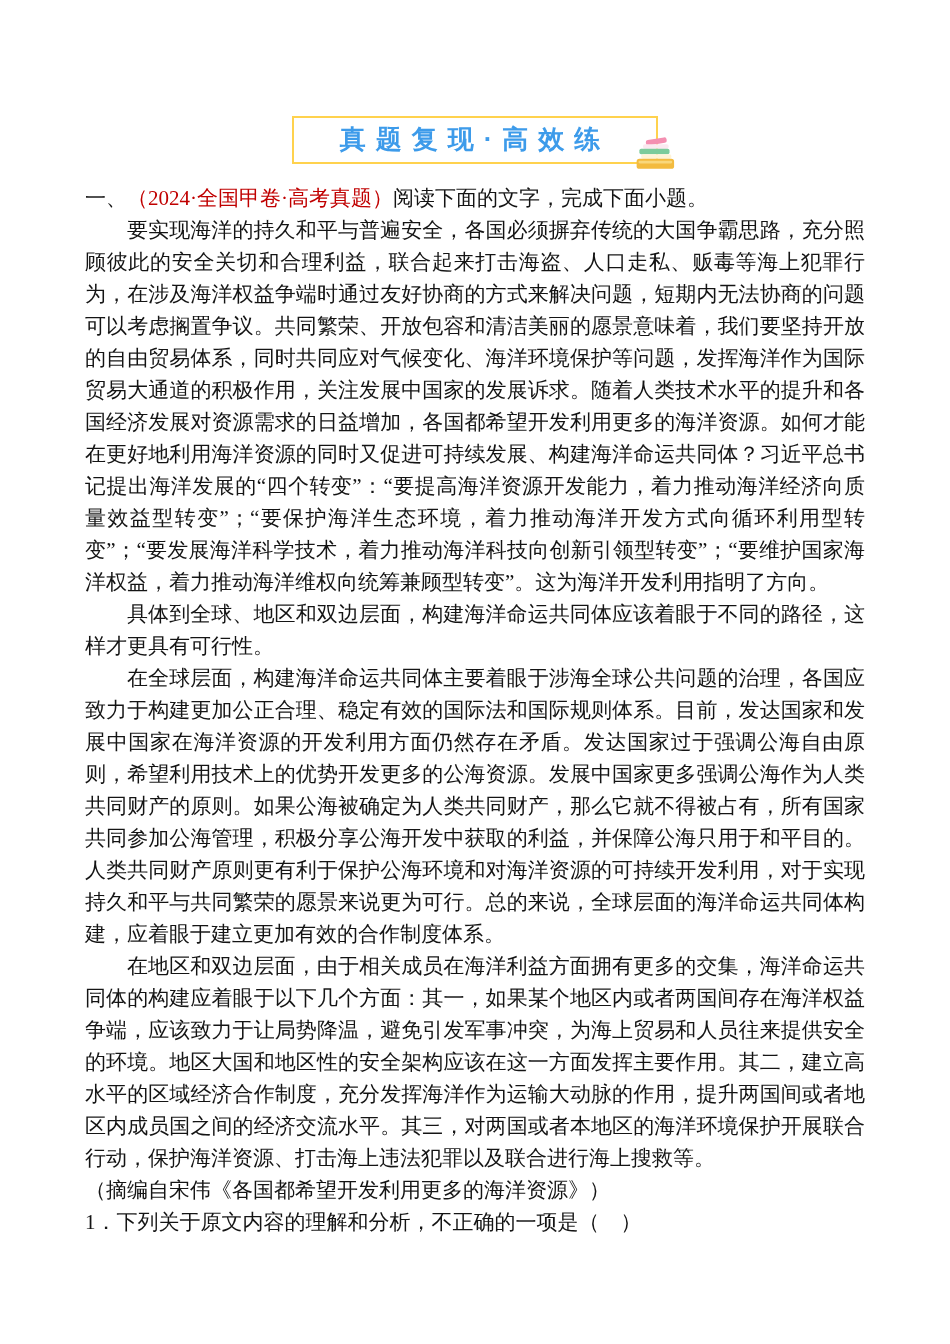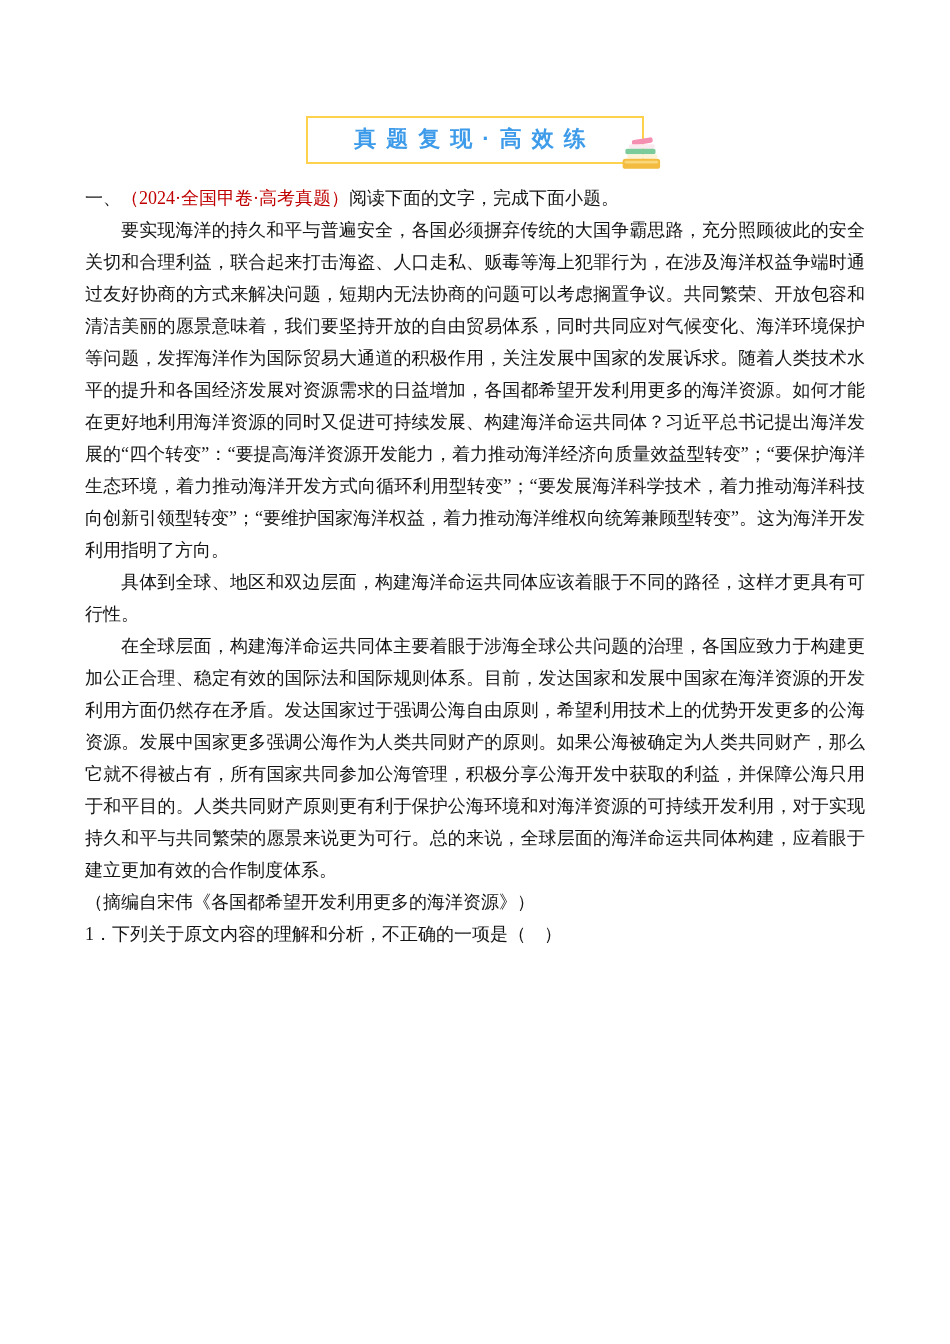--- a/index.html
+++ b/index.html
@@ -29,35 +29,35 @@
   .banner {
     display: inline-block;
     position: relative;
     border: 2px solid #FFD24D;
     background: #ffffff;
     padding: 5px 46px 7px 46px;
   }
   .banner-title {
     font-family: "Liberation Sans", "DejaVu Sans", sans-serif;
     font-weight: bold;
-    font-size: 22px;
+    font-size: 26px;
     line-height: 32px;
     letter-spacing: 10px;
     color: #3D9BEA;
     white-space: nowrap;
   }
   .books-icon {
     position: absolute;
     right: -22px;
     bottom: -16px;
   }
   
   .content p {
     margin: 0;
-    font-size: 18px;
+    font-size: 21px;
     line-height: 32px;
     text-align: justify;
     text-justify: inter-ideograph;
   }
   .intro-line { text-align: left; }
   .red { color: #C00000; }
   .para { text-indent: 2em; }
   .attribution { text-align: right; }
   .question-stem { text-align: left; }
 </style>
@@ -82,20 +82,21 @@
 
   <div class="content">
 
     <p class="intro-line">
       <span>一、</span><span class="red">（2024·全国甲卷·高考真题）</span><span>阅读下面的文字，完成下面小题。</span>
     </p>
 
     <p class="para">要实现海洋的持久和平与普遍安全，各国必须摒弃传统的大国争霸思路，充分照顾彼此的安全关切和合理利益，联合起来打击海盗、人口走私、贩毒等海上犯罪行为，在涉及海洋权益争端时通过友好协商的方式来解决问题，短期内无法协商的问题可以考虑搁置争议。共同繁荣、开放包容和清洁美丽的愿景意味着，我们要坚持开放的自由贸易体系，同时共同应对气候变化、海洋环境保护等问题，发挥海洋作为国际贸易大通道的积极作用，关注发展中国家的发展诉求。随着人类技术水平的提升和各国经济发展对资源需求的日益增加，各国都希望开发利用更多的海洋资源。如何才能在更好地利用海洋资源的同时又促进可持续发展、构建海洋命运共同体？习近平总书记提出海洋发展的“四个转变”：“要提高海洋资源开发能力，着力推动海洋经济向质量效益型转变”；“要保护海洋生态环境，着力推动海洋开发方式向循环利用型转变”；“要发展海洋科学技术，着力推动海洋科技向创新引领型转变”；“要维护国家海洋权益，着力推动海洋维权向统筹兼顾型转变”。这为海洋开发利用指明了方向。</p>
     <p class="para">具体到全球、地区和双边层面，构建海洋命运共同体应该着眼于不同的路径，这样才更具有可行性。</p>
     <p class="para">在全球层面，构建海洋命运共同体主要着眼于涉海全球公共问题的治理，各国应致力于构建更加公正合理、稳定有效的国际法和国际规则体系。目前，发达国家和发展中国家在海洋资源的开发利用方面仍然存在矛盾。发达国家过于强调公海自由原则，希望利用技术上的优势开发更多的公海资源。发展中国家更多强调公海作为人类共同财产的原则。如果公海被确定为人类共同财产，那么它就不得被占有，所有国家共同参加公海管理，积极分享公海开发中获取的利益，并保障公海只用于和平目的。人类共同财产原则更有利于保护公海环境和对海洋资源的可持续开发利用，对于实现持久和平与共同繁荣的愿景来说更为可行。总的来说，全球层面的海洋命运共同体构建，应着眼于建立更加有效的合作制度体系。</p>
+    <p class="para">在地区和双边层面，由于相关成员在海洋利益方面拥有更多的交集，海洋命运共同体的构建应着眼于以下几个方面：其一，如果某个地区内或者两国间存在海洋权益争端，应该致力于让局势降温，避免引发军事冲突，为海上贸易和人员往来提供安全的环境。地区大国和地区性的安全架构应该在这一方面发挥主要作用。其二，建立高水平的区域经济合作制度，充分发挥海洋作为运输大动脉的作用，提升两国间或者地区内成员国之间的经济交流水平。其三，对两国或者本地区的海洋环境保护开展联合行动，保护海洋资源、打击海上违法犯罪以及联合进行海上搜救等。</p>
 
     <p class="attribution">（摘编自宋伟《各国都希望开发利用更多的海洋资源》）</p>
 
     <p class="question-stem">
       <span>1．</span><span>下列关于原文内容的理解和分析，不正确的一项是（　）</span>
     </p>
 
   </div>
 </div>
 

